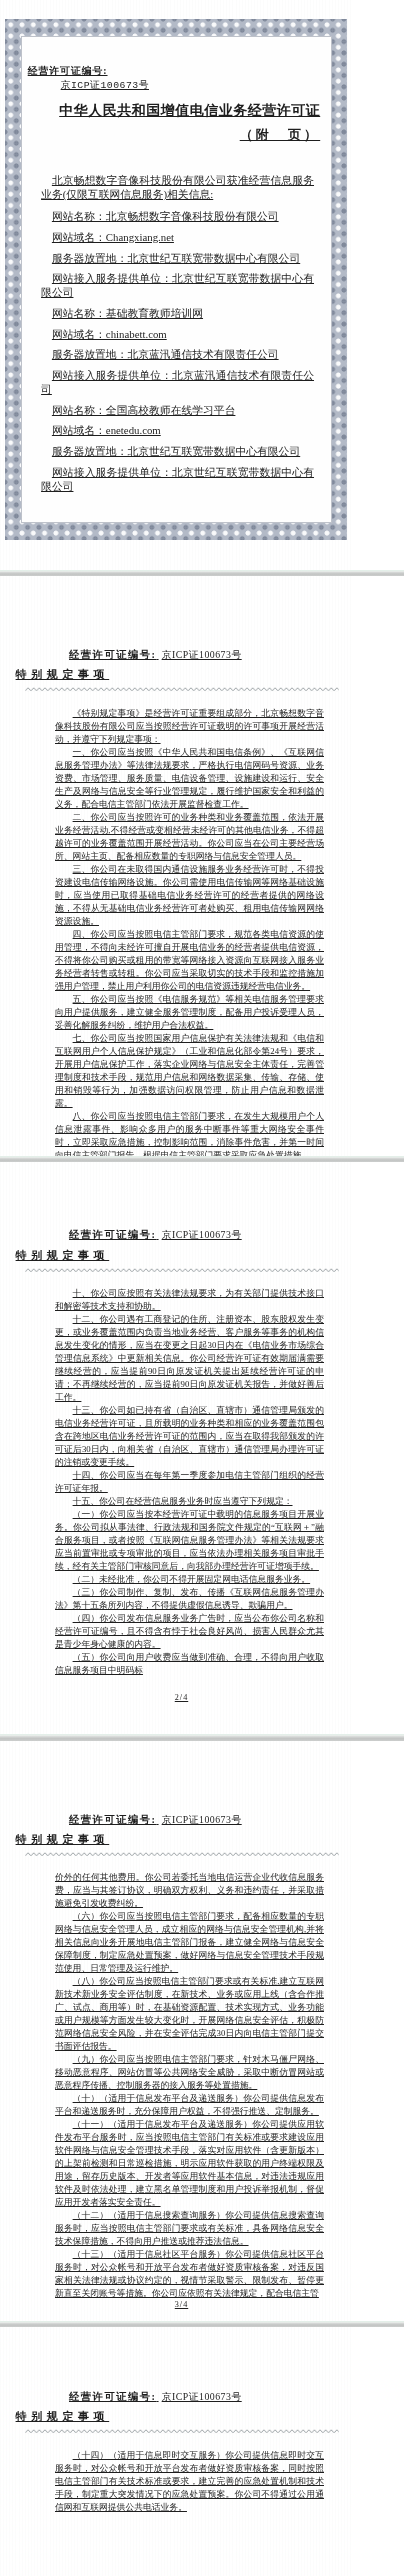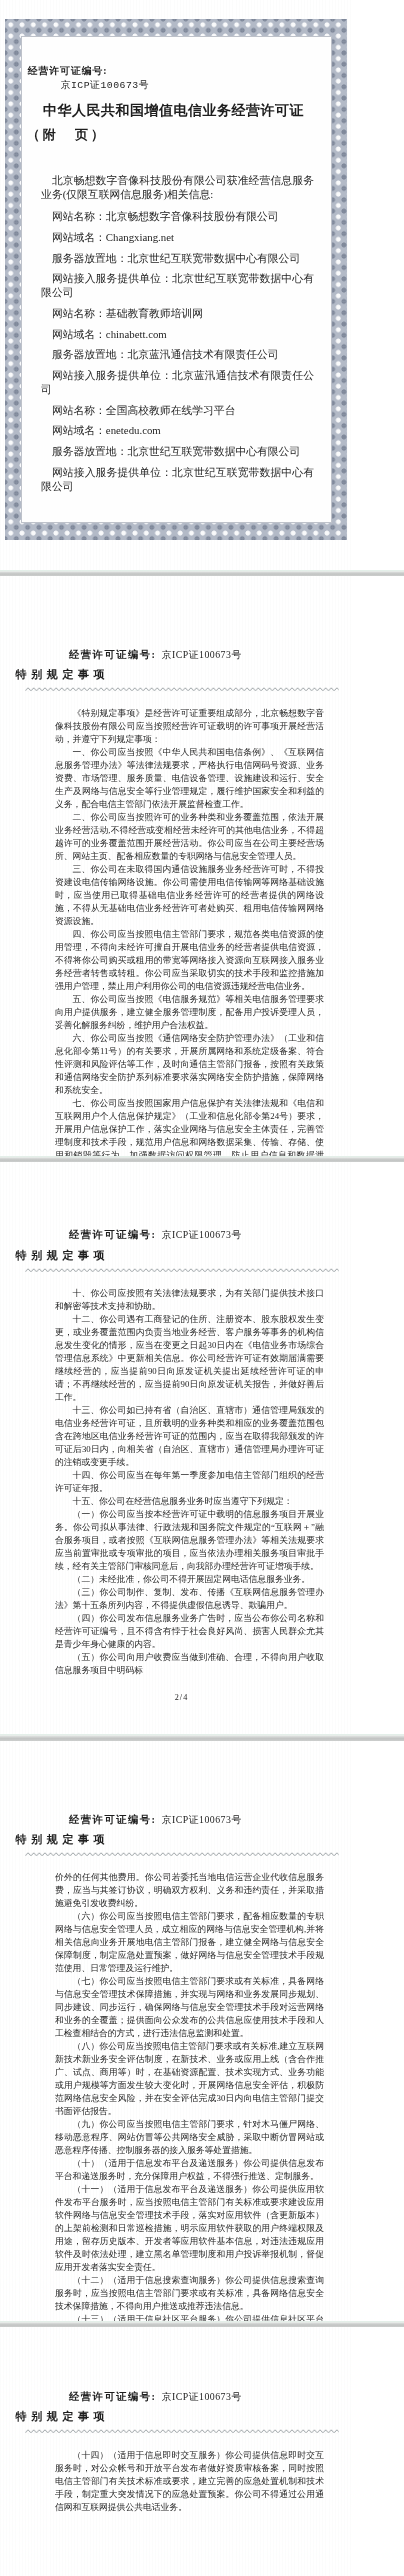--- a/index.html
+++ b/index.html
@@ -10,20 +10,21 @@
     font-family:"Liberation Serif","DejaVu Serif",serif;
     -webkit-font-smoothing:antialiased;
   }
   .page{
     position:relative;
     width:352px;
     box-sizing:border-box;
     overflow:hidden;
     background:#fff;
     background-image:repeating-linear-gradient(90deg, rgba(120,130,125,.025) 0 1px, rgba(0,0,0,0) 1px 3.1px);
+    text-decoration:underline;
   }
   .separator{
     height:6.2px;
     background:linear-gradient(#eef4f0 0%, #d4d6d5 30%, #c2c4c3 60%, #cccecd 100%);
     border-top:0.5px solid #e4efe9;
     box-sizing:border-box;
   }
 
   
   .cert{
@@ -49,24 +50,24 @@
     padding:28px 10.3px 0 5.2px;
   }
   .cover-license-label{
     font-size:9.8px;font-weight:bold;letter-spacing:1px;margin:0 0 1px 1px;
   }
   .cover-license-number{
     font-size:9.8px;margin:0 0 0 34px;font-family:"Liberation Mono","DejaVu Sans Mono",monospace;
     letter-spacing:0.5px;
   }
   .cover-title{
-    font-size:14px;font-weight:bold;text-align:center;margin:10.3px 0 0;letter-spacing:0.5px;
+    font-size:14px;font-weight:bold;text-align:right;margin:10.3px 0 0;letter-spacing:0.5px;
   }
   .cover-subtitle{
-    font-size:13px;font-weight:bold;text-align:left;margin:6.2px 0 0;letter-spacing:3.1px;
+    font-size:13px;font-weight:bold;text-align:right;margin:6.2px 0 0;letter-spacing:3.1px;
   }
   .cover-body{
     margin:29px 6.2px 0 14.4px;
     font-size:10.8px;
     line-height:14px;
   }
   .cover-body p{
     margin:0 0 6.7px;
     text-indent:1em;
     text-align:justify;
@@ -146,21 +147,20 @@
         <rect width="100%" height="9" fill="url(#zz1)"></rect>
       </svg>
   </div>
   <div class="pbody">
     <p>《特别规定事项》是经营许可证重要组成部分，北京畅想数字音像科技股份有限公司应当按照经营许可证载明的许可事项开展经营活动，并遵守下列规定事项：</p>
     <p>一、你公司应当按照《中华人民共和国电信条例》、《互联网信息服务管理办法》等法律法规要求，严格执行电信网码号资源、业务资费、市场管理、服务质量、电信设备管理、设施建设和运行、安全生产及网络与信息安全等行业管理规定，履行维护国家安全和利益的义务，配合电信主管部门依法开展监督检查工作。</p>
     <p>二、你公司应当按照许可的业务种类和业务覆盖范围，依法开展业务经营活动,不得经营或变相经营未经许可的其他电信业务，不得超越许可的业务覆盖范围开展经营活动。你公司应当在公司主要经营场所、网站主页、配备相应数量的专职网络与信息安全管理人员。</p>
     <p>三、你公司在未取得国内通信设施服务业务经营许可时，不得投资建设电信传输网络设施。你公司需使用电信传输网等网络基础设施时，应当使用已取得基础电信业务经营许可的经营者提供的网络设施，不得从无基础电信业务经营许可者处购买、租用电信传输网网络资源设施。</p>
     <p>四、你公司应当按照电信主管部门要求，规范各类电信资源的使用管理，不得向未经许可擅自开展电信业务的经营者提供电信资源，不得将你公司购买或租用的带宽等网络接入资源向互联网接入服务业务经营者转售或转租。你公司应当采取切实的技术手段和监控措施加强用户管理，禁止用户利用你公司的电信资源违规经营电信业务。</p>
     <p>五、你公司应当按照《电信服务规范》等相关电信服务管理要求向用户提供服务，建立健全服务管理制度，配备用户投诉受理人员，妥善化解服务纠纷，维护用户合法权益。</p>
-    <p>六、你公司应当按照《通信网络安全防护管理办法》（工业和信息化部令第11号）的有关要求，开展所属网络和系统定级备案、符合性评测和风险评估等工作，及时向通信主管部门报备，按照有关政策和通信网络安全防护系列标准要求落实网络安全防护措施，保障网络和系统安全。</p>
     <p>七、你公司应当按照国家用户信息保护有关法律法规和《电信和互联网用户个人信息保护规定》（工业和信息化部令第24号）要求，开展用户信息保护工作，落实企业网络与信息安全主体责任，完善管理制度和技术手段，规范用户信息和网络数据采集、传输、存储、使用和销毁等行为，加强数据访问权限管理，防止用户信息和数据泄露。</p>
     <p>八、你公司应当按照电信主管部门要求，在发生大规模用户个人信息泄露事件、影响众多用户的服务中断事件等重大网络安全事件时，立即采取应急措施，控制影响范围，消除事件危害，并第一时间向电信主管部门报告，根据电信主管部门要求采取应急处置措施。</p>
   </div>
 
 </section>
 
 <div class="separator"></div>
 
 <section class="page prov s3" style="height:572px;padding-top:66px">
   <div class="ph">
@@ -207,21 +207,20 @@
           <pattern id="zz3" width="11" height="9" patternUnits="userSpaceOnUse">
             <path d="M0 7.5 L5.5 1.5 L11 7.5" fill="none" stroke="#8f9699" stroke-width="1.7"></path>
           </pattern>
         </defs>
         <rect width="100%" height="9" fill="url(#zz3)"></rect>
       </svg>
   </div>
   <div class="pbody">
     <p class="cont">价外的任何其他费用。你公司若委托当地电信运营企业代收信息服务费，应当与其签订协议，明确双方权利、义务和违约责任，并采取措施避免引发收费纠纷。</p>
     <p>（六）你公司应当按照电信主管部门要求，配备相应数量的专职网络与信息安全管理人员，成立相应的网络与信息安全管理机构,并将相关信息向业务开展地电信主管部门报备，建立健全网络与信息安全保障制度，制定应急处置预案，做好网络与信息安全管理技术手段规范使用、日常管理及运行维护。</p>
-    <p>（七）你公司应当按照电信主管部门要求或有关标准，具备网络与信息安全管理技术保障措施，并实现与网络和业务发展同步规划、同步建设、同步运行，确保网络与信息安全管理技术手段对运营网络和业务的全覆盖；提供面向公众发布的公共信息应使用技术手段和人工检查相结合的方式，进行违法信息监测和处置。</p>
     <p>（八）你公司应当按照电信主管部门要求或有关标准,建立互联网新技术新业务安全评估制度，在新技术、业务或应用上线（含合作推广、试点、商用等）时，在基础资源配置、技术实现方式、业务功能或用户规模等方面发生较大变化时，开展网络信息安全评估，积极防范网络信息安全风险，并在安全评估完成30日内向电信主管部门提交书面评估报告。</p>
     <p>（九）你公司应当按照电信主管部门要求，针对木马僵尸网络、移动恶意程序、网站仿冒等公共网络安全威胁，采取中断仿冒网站或恶意程序传播、控制服务器的接入服务等处置措施。</p>
     <p>（十）（适用于信息发布平台及递送服务）你公司提供信息发布平台和递送服务时，充分保障用户权益，不得强行推送、定制服务。</p>
     <p>（十一）（适用于信息发布平台及递送服务）你公司提供应用软件发布平台服务时，应当按照电信主管部门有关标准或要求建设应用软件网络与信息安全管理技术手段，落实对应用软件（含更新版本）的上架前检测和日常巡检措施，明示应用软件获取的用户终端权限及用途，留存历史版本、开发者等应用软件基本信息，对违法违规应用软件及时依法处理，建立黑名单管理制度和用户投诉举报机制，督促应用开发者落实安全责任。</p>
     <p>（十二）（适用于信息搜索查询服务）你公司提供信息搜索查询服务时，应当按照电信主管部门要求或有关标准，具备网络信息安全技术保障措施，不得向用户推送或推荐违法信息。</p>
     <p>（十三）（适用于信息社区平台服务）你公司提供信息社区平台服务时，对公众帐号和开放平台发布者做好资质审核备案，对违反国家相关法律法规或协议约定的，视情节采取警示、限制发布、暂停更新直至关闭账号等措施。你公司应依照有关法律规定，配合电信主管</p>
   </div>
   <div class="pnum">3/4</div>
 </section>
 

